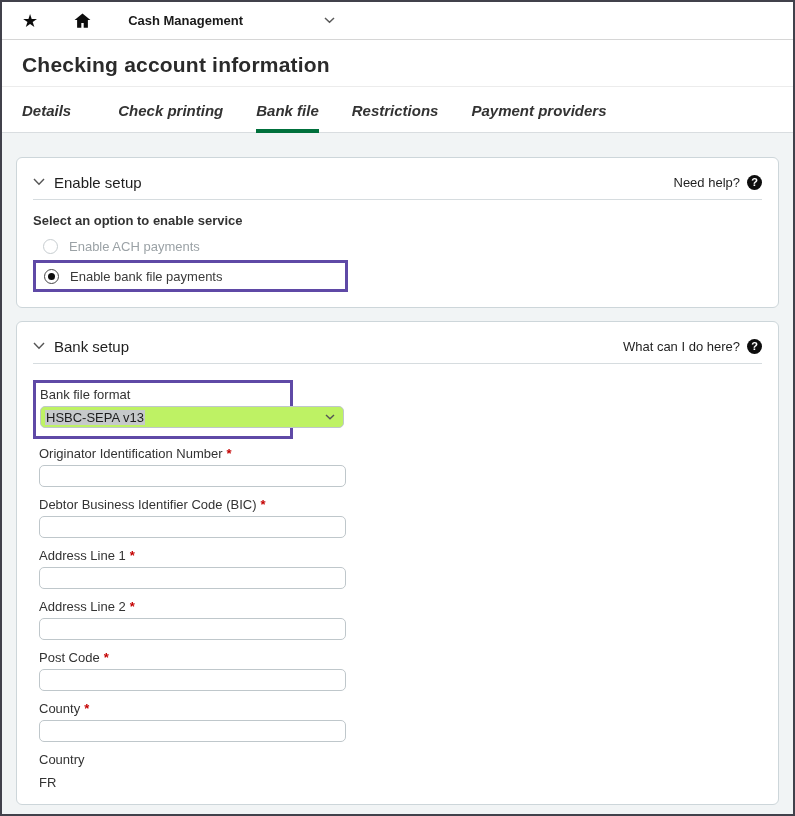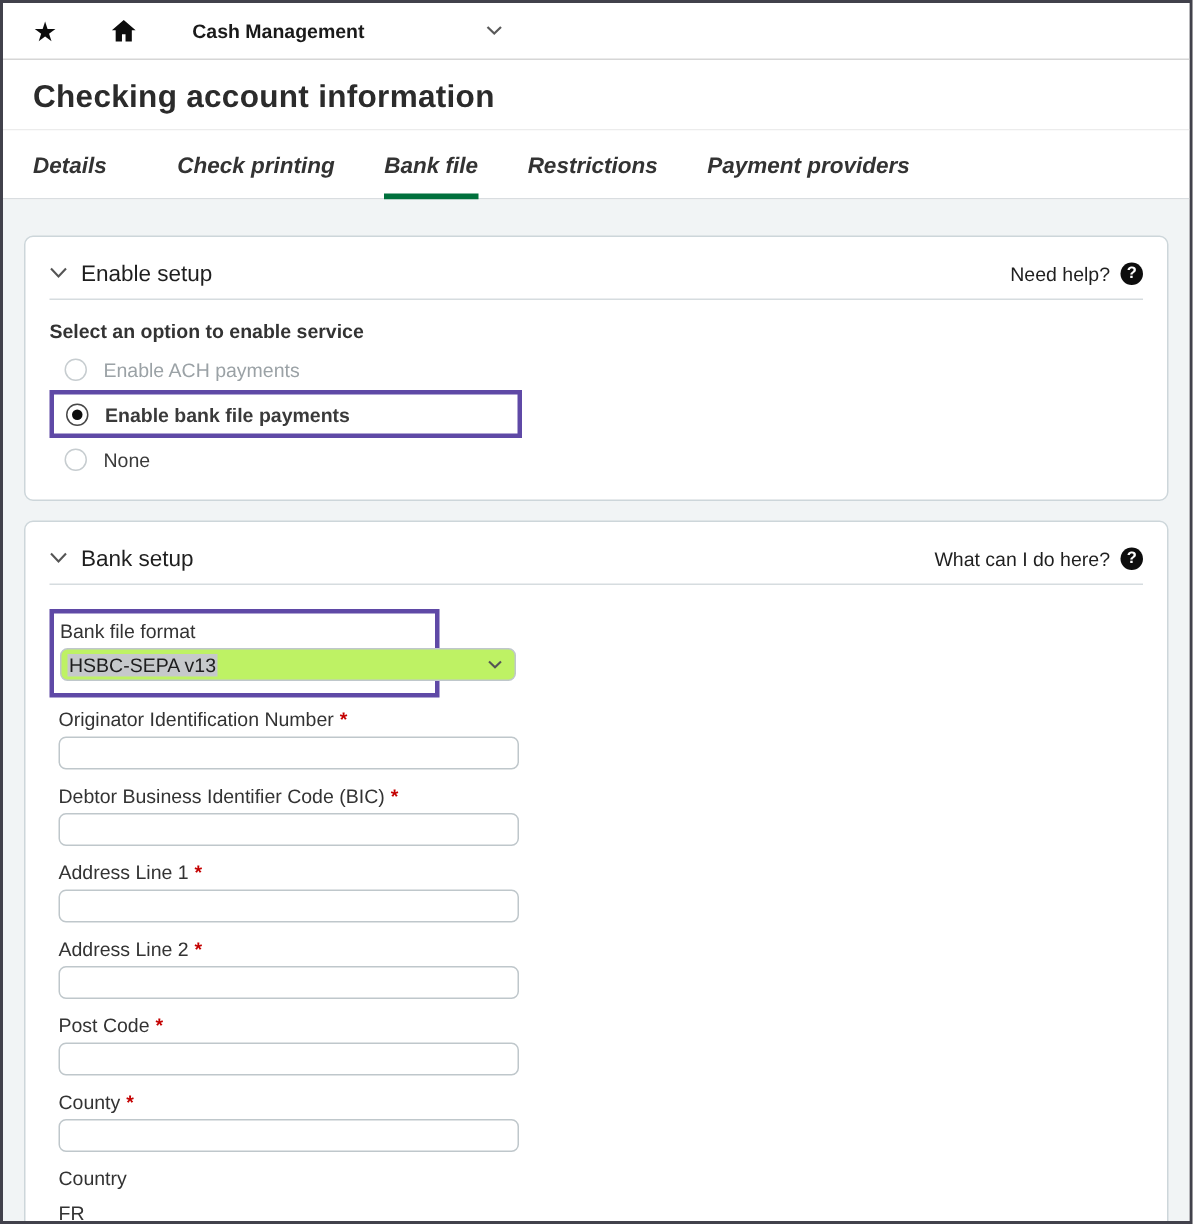--- a/index.html
+++ b/index.html
@@ -78,21 +78,21 @@
   .radio.checked { border-color:#474747; }
   .radio.checked::after {
     content:""; position:absolute; left:3px; top:3px;
     width:7px; height:7px; border-radius:50%; background:#0d0d0d;
   }
   .radio-label { margin-left:11px; font-size:13px; color:#3a3a3a; }
   .radio-row.disabled .radio-label { color:#9ba2a6; }
 
   .hl-box {
     border:3px solid #5f49a6;
-    width:315px; margin:1px 0;font-weight:bold;
+    width:315px; margin:1px 0;
   }
   .hl-box .radio-row { padding-left:8px; }
 
   
   .hl-box2 {
     border:3px solid #5f49a6;
     width:260px; margin-top:16px;
     padding:4px 3px 8px 4px;
   }
   .field-label { font-size:13px; color:#333; margin-bottom:3px; line-height:16px; }
@@ -175,24 +175,20 @@
         <span class="radio-label">Enable ACH payments</span>
       </div>
 
       <div class="hl-box">
         <div class="radio-row">
           <span class="radio checked"></span>
           <span class="radio-label">Enable bank file payments</span>
         </div>
       </div>
 
-      <div class="radio-row">
-        <span class="radio"></span>
-        <span class="radio-label">None</span>
-      </div>
     </section>
 
     <section class="card">
       <div class="card-header">
         <span class="chev">
           <svg width="12" height="8" viewBox="0 0 12 8">
               <path d="M1 1l5 5.3L11 1" fill="none" stroke="#555" stroke-width="1.4"></path>
             </svg>
         </span>
         <span class="card-title">Bank setup</span>

